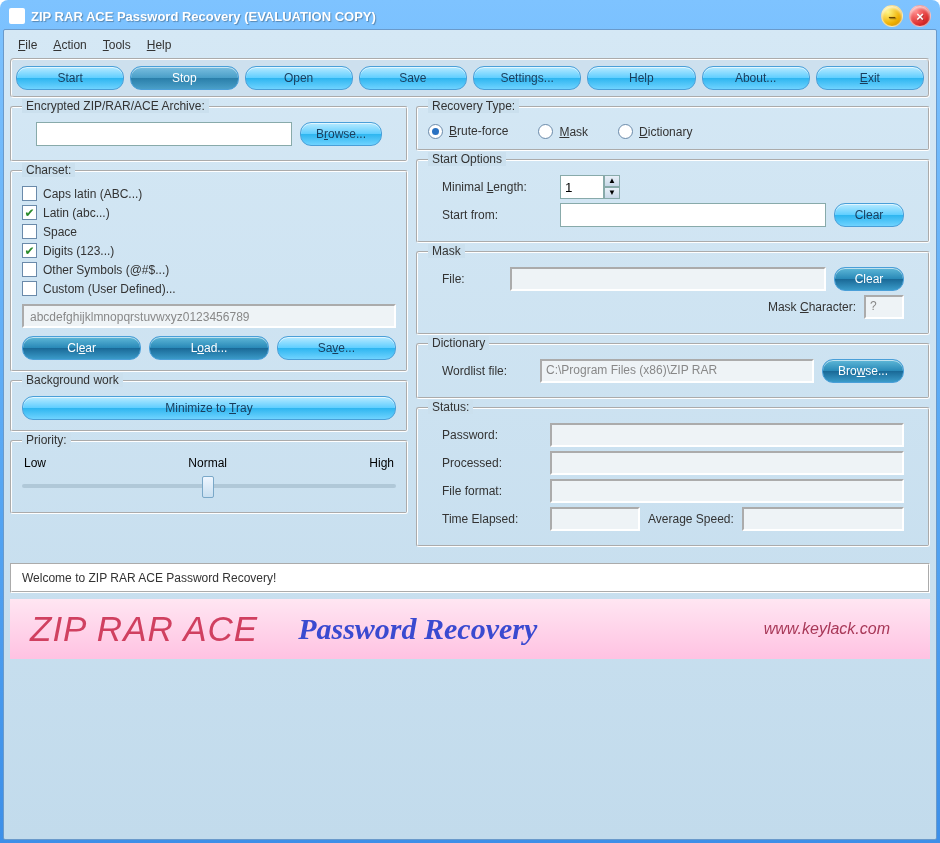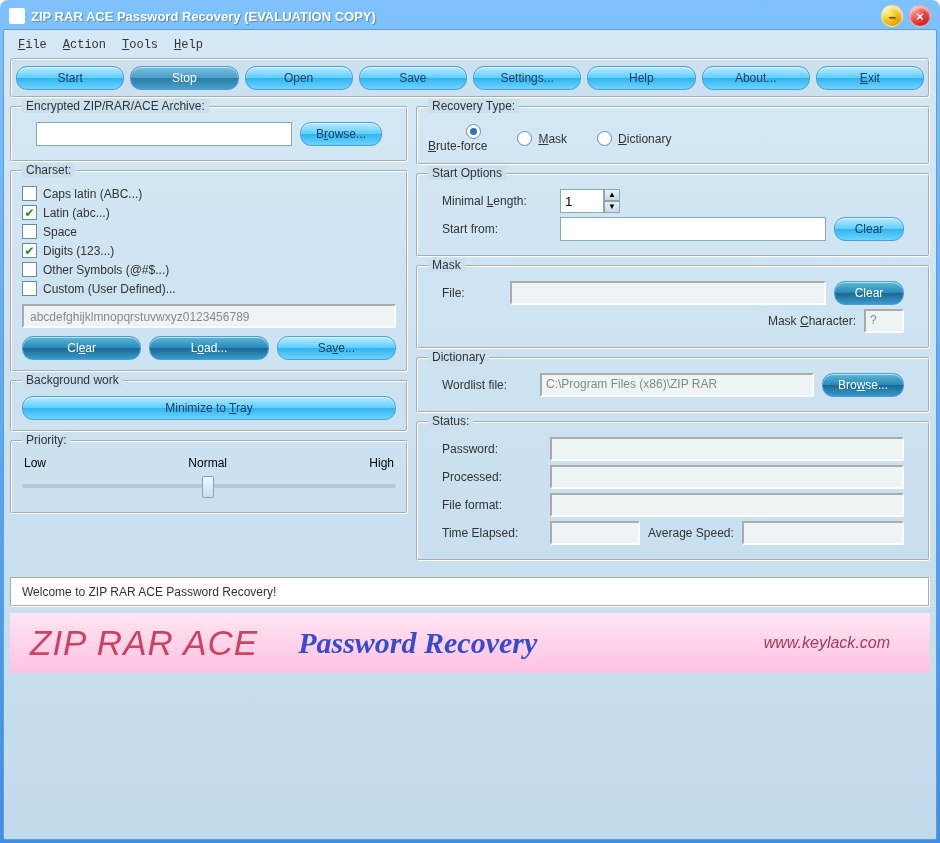--- a/index.html
+++ b/index.html
@@ -56,21 +56,21 @@
   height: calc(100% - 26px);
   padding: 4px 6px;
   border-radius: 2px;
 }
 .menubar {
   display: flex;
   gap: 16px;
   padding: 4px 8px 6px;
   color: #333;
 }
-.menubar span { cursor: pointer; font-family: Liberation Mono, monospace; }
+.menubar span { cursor: pointer; }
 .menubar span::first-letter { text-decoration: underline; }
 .toolbar {
   display: flex;
   gap: 6px;
   padding: 6px 4px;
   border: 2px groove #fff;
   border-radius: 4px;
   background: #cde0ee;
 }
 .btn {
@@ -319,21 +319,21 @@
             <div class="slider-track"></div>
             <div class="slider-thumb" style="left:48%"></div>
           </div>
         </div>
       </div>
 
       <div class="col right">
         <div class="group">
           <div class="group-title">Recovery Type:</div>
           <div class="radio-row" style="margin-top:6px;">
-            <label style="display:flex;align-items:flex-end;flex-direction:column;">
+            <label style="display:flex;align-items:flex-start;">
               <span class="radio checked"></span>
               <span><span class="under">B</span>rute-force</span>
             </label>
             <label style="display:flex;align-items:center;">
               <span class="radio"></span>
               <span><span class="under">M</span>ask</span>
             </label>
             <label style="display:flex;align-items:center;">
               <span class="radio"></span>
               <span><span class="under">D</span>ictionary</span>

